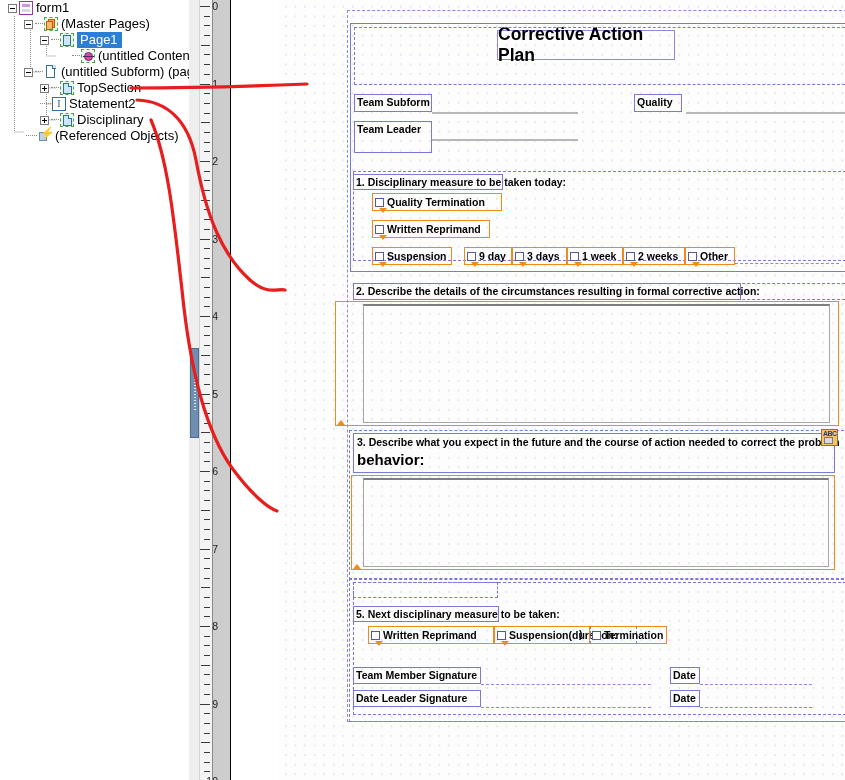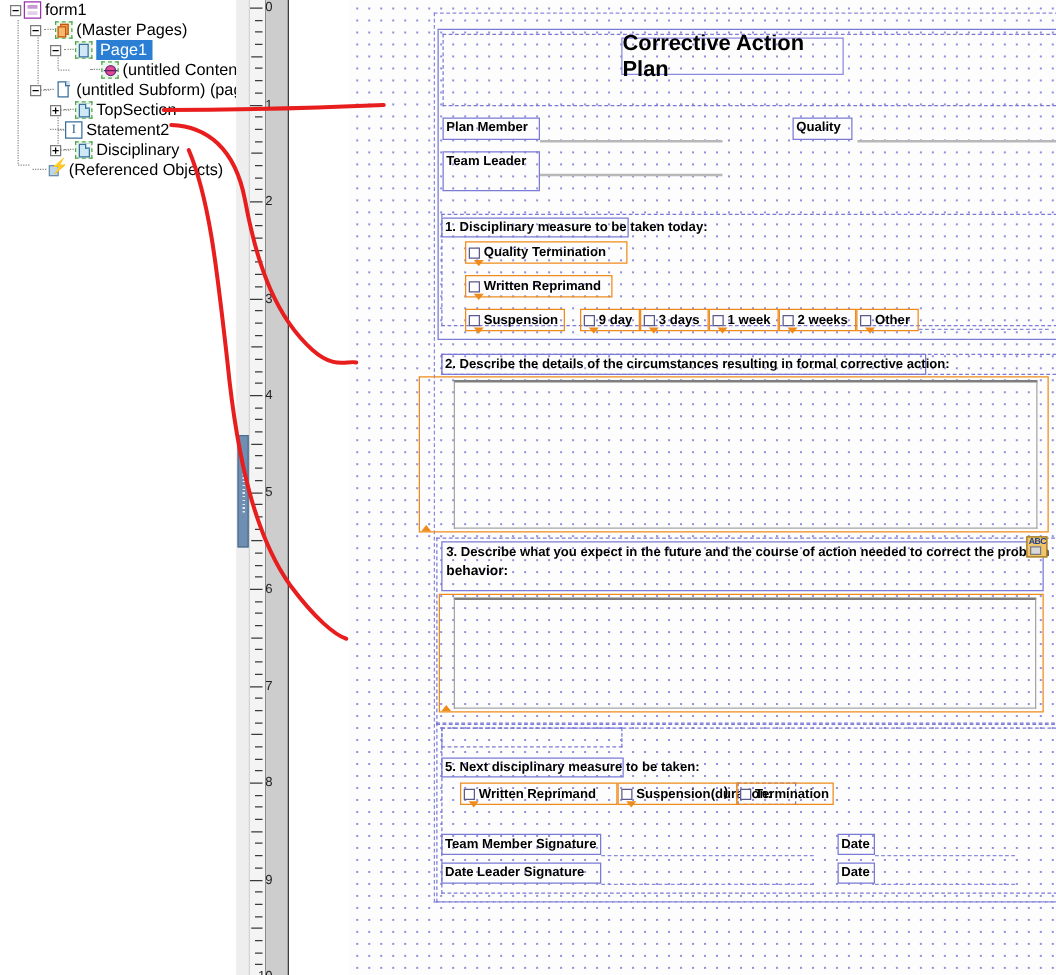--- a/index.html
+++ b/index.html
@@ -337,21 +337,21 @@
   <div id="canvas">
     <div id="page-sheet">
 
       <div class="dashbox-d" style="left:52px;top:10px;width:510px;height:712px;"></div>
 
       <div class="solidblue" style="left:55px;top:23px;width:504px;height:249px;"></div>
 
       <div class="title-box" style="left:202px;top:30px;width:178px;height:30px;">Corrective Action Plan</div>
       <div class="dashbox" style="left:59px;top:27px;width:496px;height:58px;"></div>
 
-      <div class="fld" style="left:59px;top:94px;width:78px;height:18px;">Plan Member</div>
+      <div class="fld" style="left:59px;top:94px;width:78px;height:18px;">Team Subform</div>
       <div class="underline" style="left:137px;top:112px;width:146px;"></div>
 
       <div class="fld" style="left:339px;top:94px;width:48px;height:18px;">Quality</div>
       <div class="underline" style="left:391px;top:112px;width:164px;"></div>
 
       <div class="fld" style="left:59px;top:121px;width:78px;height:32px;">Team Leader</div>
       <div class="underline" style="left:137px;top:139px;width:146px;"></div>
 
       <div class="fld" style="left:58px;top:174px;width:150px;height:16px;font-size:10.5px;">1.   Disciplinary measure to be taken today:</div>
       <div class="dashbox" style="left:58px;top:171px;width:498px;height:90px;border-style:dashed;"></div>
@@ -408,21 +408,21 @@
 
       <div class="fld" style="left:58px;top:283px;width:388px;height:17px;">2.   Describe the details of the circumstances resulting in formal corrective action:</div>
       <div class="dashbox" style="left:58px;top:283px;width:497px;height:17px;border-style:dashed;"></div>
 
       <div class="orangebox" style="left:40px;top:301px;width:504px;height:125px;"></div>
       <div class="graybox2" style="left:68px;top:304px;width:467px;height:119px;"></div>
       <div class="tri up" style="left:42px;top:420px;"></div>
 
       <div class="solidblue" style="left:58px;top:433px;width:482px;height:40px;">
         <div style="position:absolute;left:3px;top:2px;font-size:10.5px;font-weight:bold;white-space:nowrap;">3.   Describe what you expect in the future and the course of action needed to correct the problem</div>
-        <div style="position:absolute;left:3px;top:17px;font-size:11px;font-weight:bold;white-space:nowrap;text-align:right;">behavior:</div>
+        <div style="position:absolute;left:3px;top:17px;font-size:15px;font-weight:bold;white-space:nowrap;text-align:right;">behavior:</div>
       </div>
       <div class="dashbox" style="left:54px;top:430px;width:510px;height:150px;border-style:dashed;"></div>
 
       <div class="orangebox" style="left:56px;top:475px;width:484px;height:95px;"></div>
       <div class="graybox2" style="left:68px;top:478px;width:466px;height:89px;"></div>
       <div class="tri up" style="left:58px;top:564px;"></div>
 
       <div class="dashbox" style="left:54px;top:578px;width:510px;height:144px;border-style:dashed;"></div>
       <div class="dashbox" style="left:58px;top:582px;width:493px;height:133px;border-style:dashed;"></div>
       <div class="dashbox" style="left:58px;top:582px;width:145px;height:16px;border-style:dashed;"></div>

